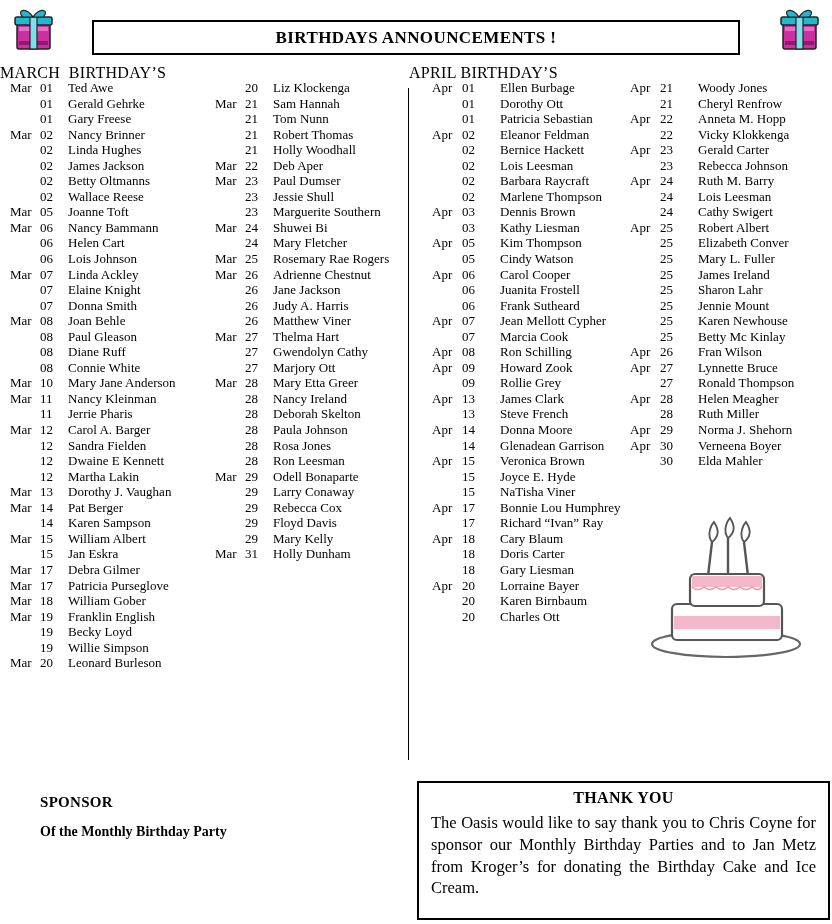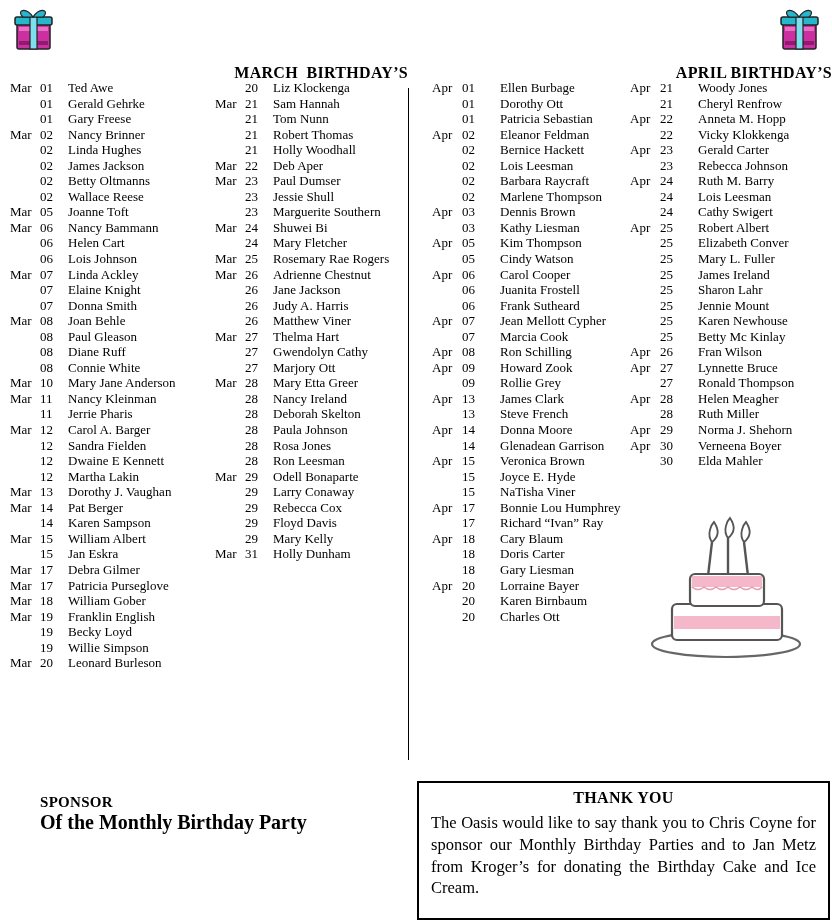--- a/index.html
+++ b/index.html
@@ -8,43 +8,43 @@
   .page { position:relative; width:832px; height:924px; background:#ffffff; overflow:hidden; }
 
   .header-box { position:absolute; left:92px; top:20px; width:648px; height:35px;
     border:2px solid #000; display:flex; align-items:center; justify-content:center; }
   .header-title { font-weight:bold; font-size:17px; letter-spacing:.4px; }
 
   .gift { position:absolute; top:5px; }
   .gift.left { left:10px; }
   .gift.right { left:776px; }
 
-  .section-title { position:absolute; top:64px; font-weight:bold; font-size:16px;
-    text-align:right; white-space:pre; letter-spacing:.3px; }
+  .section-title { position:absolute; top:64px; font-weight:normal; font-size:16px;
+    text-align:left; white-space:pre; letter-spacing:.3px; }
   #march-title { left:0; width:408px; }
   #april-title { left:409px; width:423px; }
 
   .divider { position:absolute; left:408px; top:88px; width:1px; height:672px; background:#000; }
 
   .list { position:absolute; top:80px; font-size:13px; }
   .b-row { display:flex; line-height:15.55px; white-space:nowrap; }
   .m { width:30px; }
   .d { width:22px; }
   .n { padding-left:6px; }
   .wide-gap .n { padding-left:16px; }
   #march-col1 { left:10px;  width:200px; }
   #march-col2 { left:215px; width:192px; }
   #april-col1 { left:432px; width:196px; }
   #april-col2 { left:630px; width:200px; }
 
   .cake { position:absolute; left:642px; top:498px; }
 
   .sponsor { position:absolute; left:40px; top:794px; width:318px; }
   .sponsor-line1 { font-weight:bold; font-size:15px; letter-spacing:.3px; }
-  .sponsor-line2 { font-weight:bold; font-size:20px; }
+  .sponsor-line2 { font-weight:bold; font-size:14px; margin-top:13px; }
 
   .thankyou { position:absolute; left:417px; top:781px; width:413px; height:139px;
     border:2px solid #000; padding:6px 12px 24px; background:#fff; }
   .thankyou-title { text-align:center; font-weight:bold; font-size:16px; margin-bottom:5px; letter-spacing:.3px; }
   .thankyou-body { font-size:16.5px; text-align:justify; line-height:1.32; }
 </style>
 </head>
 <body>
 
 <div class="page">
@@ -66,20 +66,23 @@
       <rect x="7" y="19" width="33" height="25" rx="2" fill="#cc2fa0" stroke="#222" stroke-width="1.5"></rect>
       <rect x="9" y="22" width="29" height="4" fill="#e570c4"></rect>
       <rect x="9" y="36" width="29" height="4" fill="#8d1b6e"></rect>
       <rect x="5" y="12" width="37" height="8" rx="2" fill="#26b7cd" stroke="#222" stroke-width="1.5"></rect>
       <rect x="20" y="12" width="7" height="32" fill="#7ee0ee" stroke="#222" stroke-width="1.2"></rect>
       <path d="M23 12 C 15 1, 6 6, 13 12 Z" fill="#26b7cd" stroke="#222" stroke-width="1.2"></path>
       <path d="M23 12 C 31 1, 40 6, 33 12 Z" fill="#26b7cd" stroke="#222" stroke-width="1.2"></path>
     </svg>
   </span>
 
+  <div class="header-box">
+    <span class="header-title">BIRTHDAYS ANNOUNCEMENTS !</span>
+  </div>
 
   <div class="section-title" id="march-title">MARCH  BIRTHDAY’S</div>
   <div class="section-title" id="april-title">APRIL BIRTHDAY’S</div>
 
   <div class="divider"></div>
 
   <div class="list" id="march-col1">
       <div class="b-row">
         <span class="m">Mar</span>
         <span class="d">01</span>

